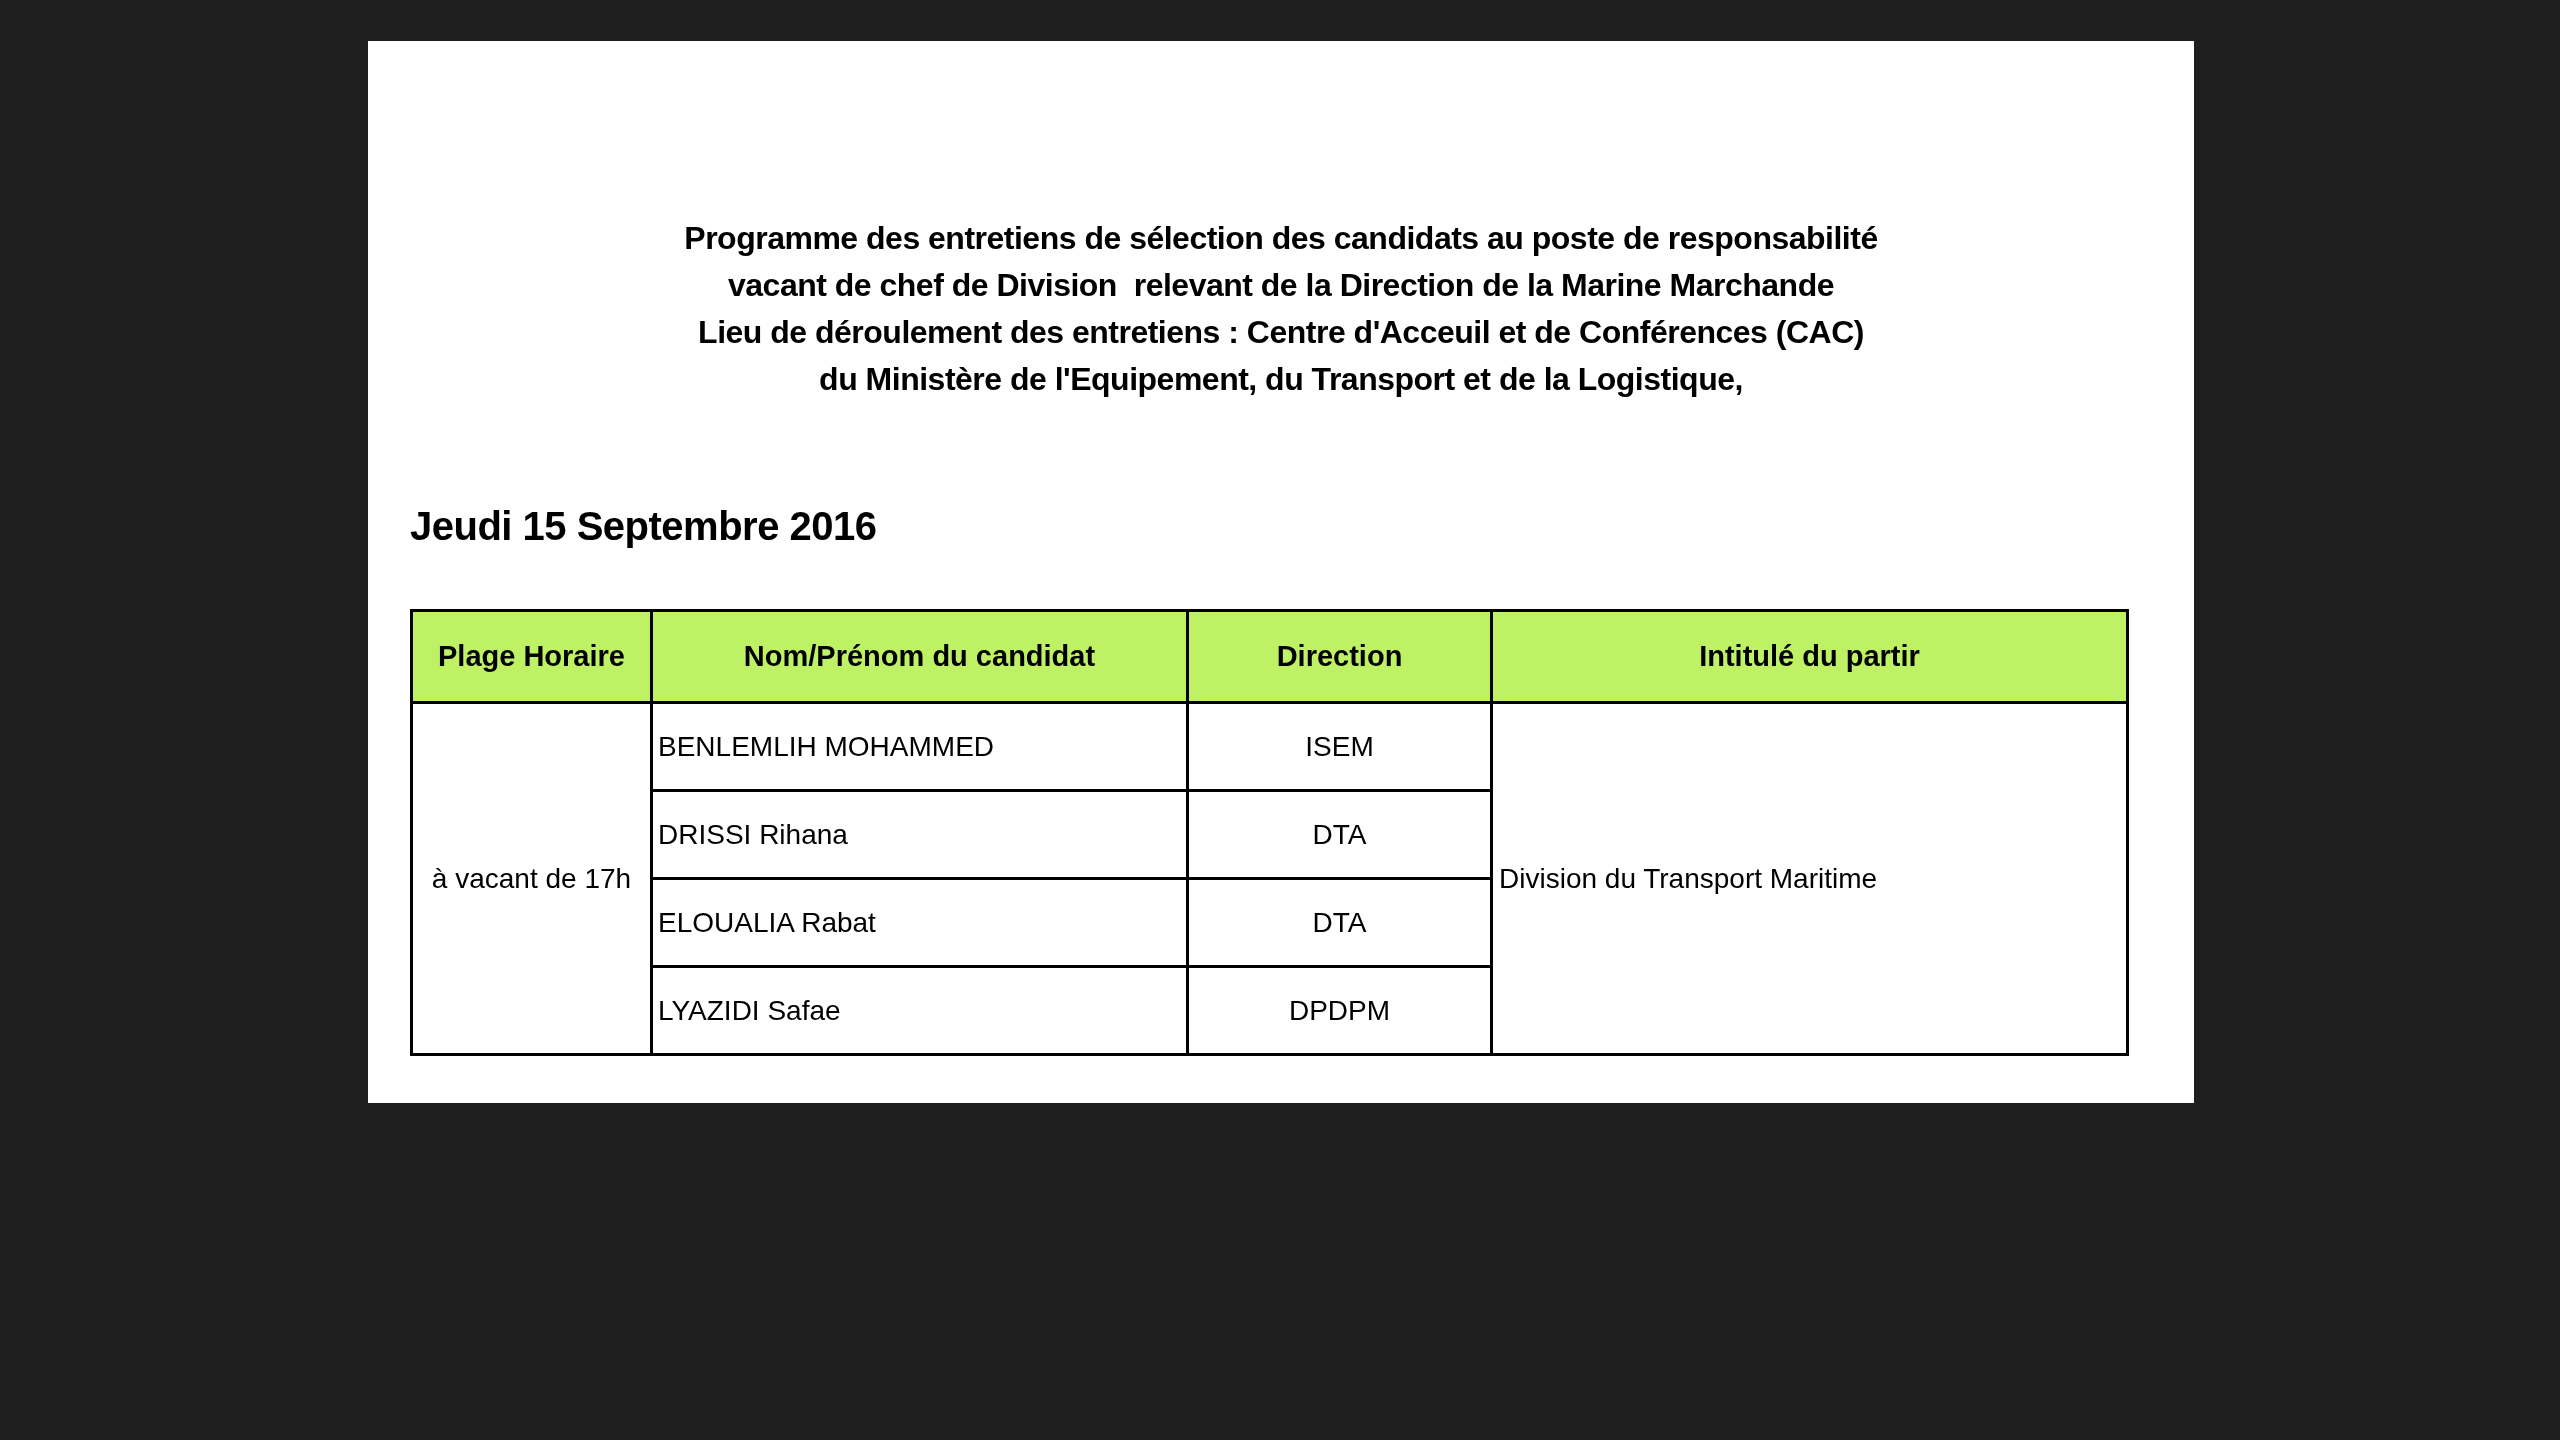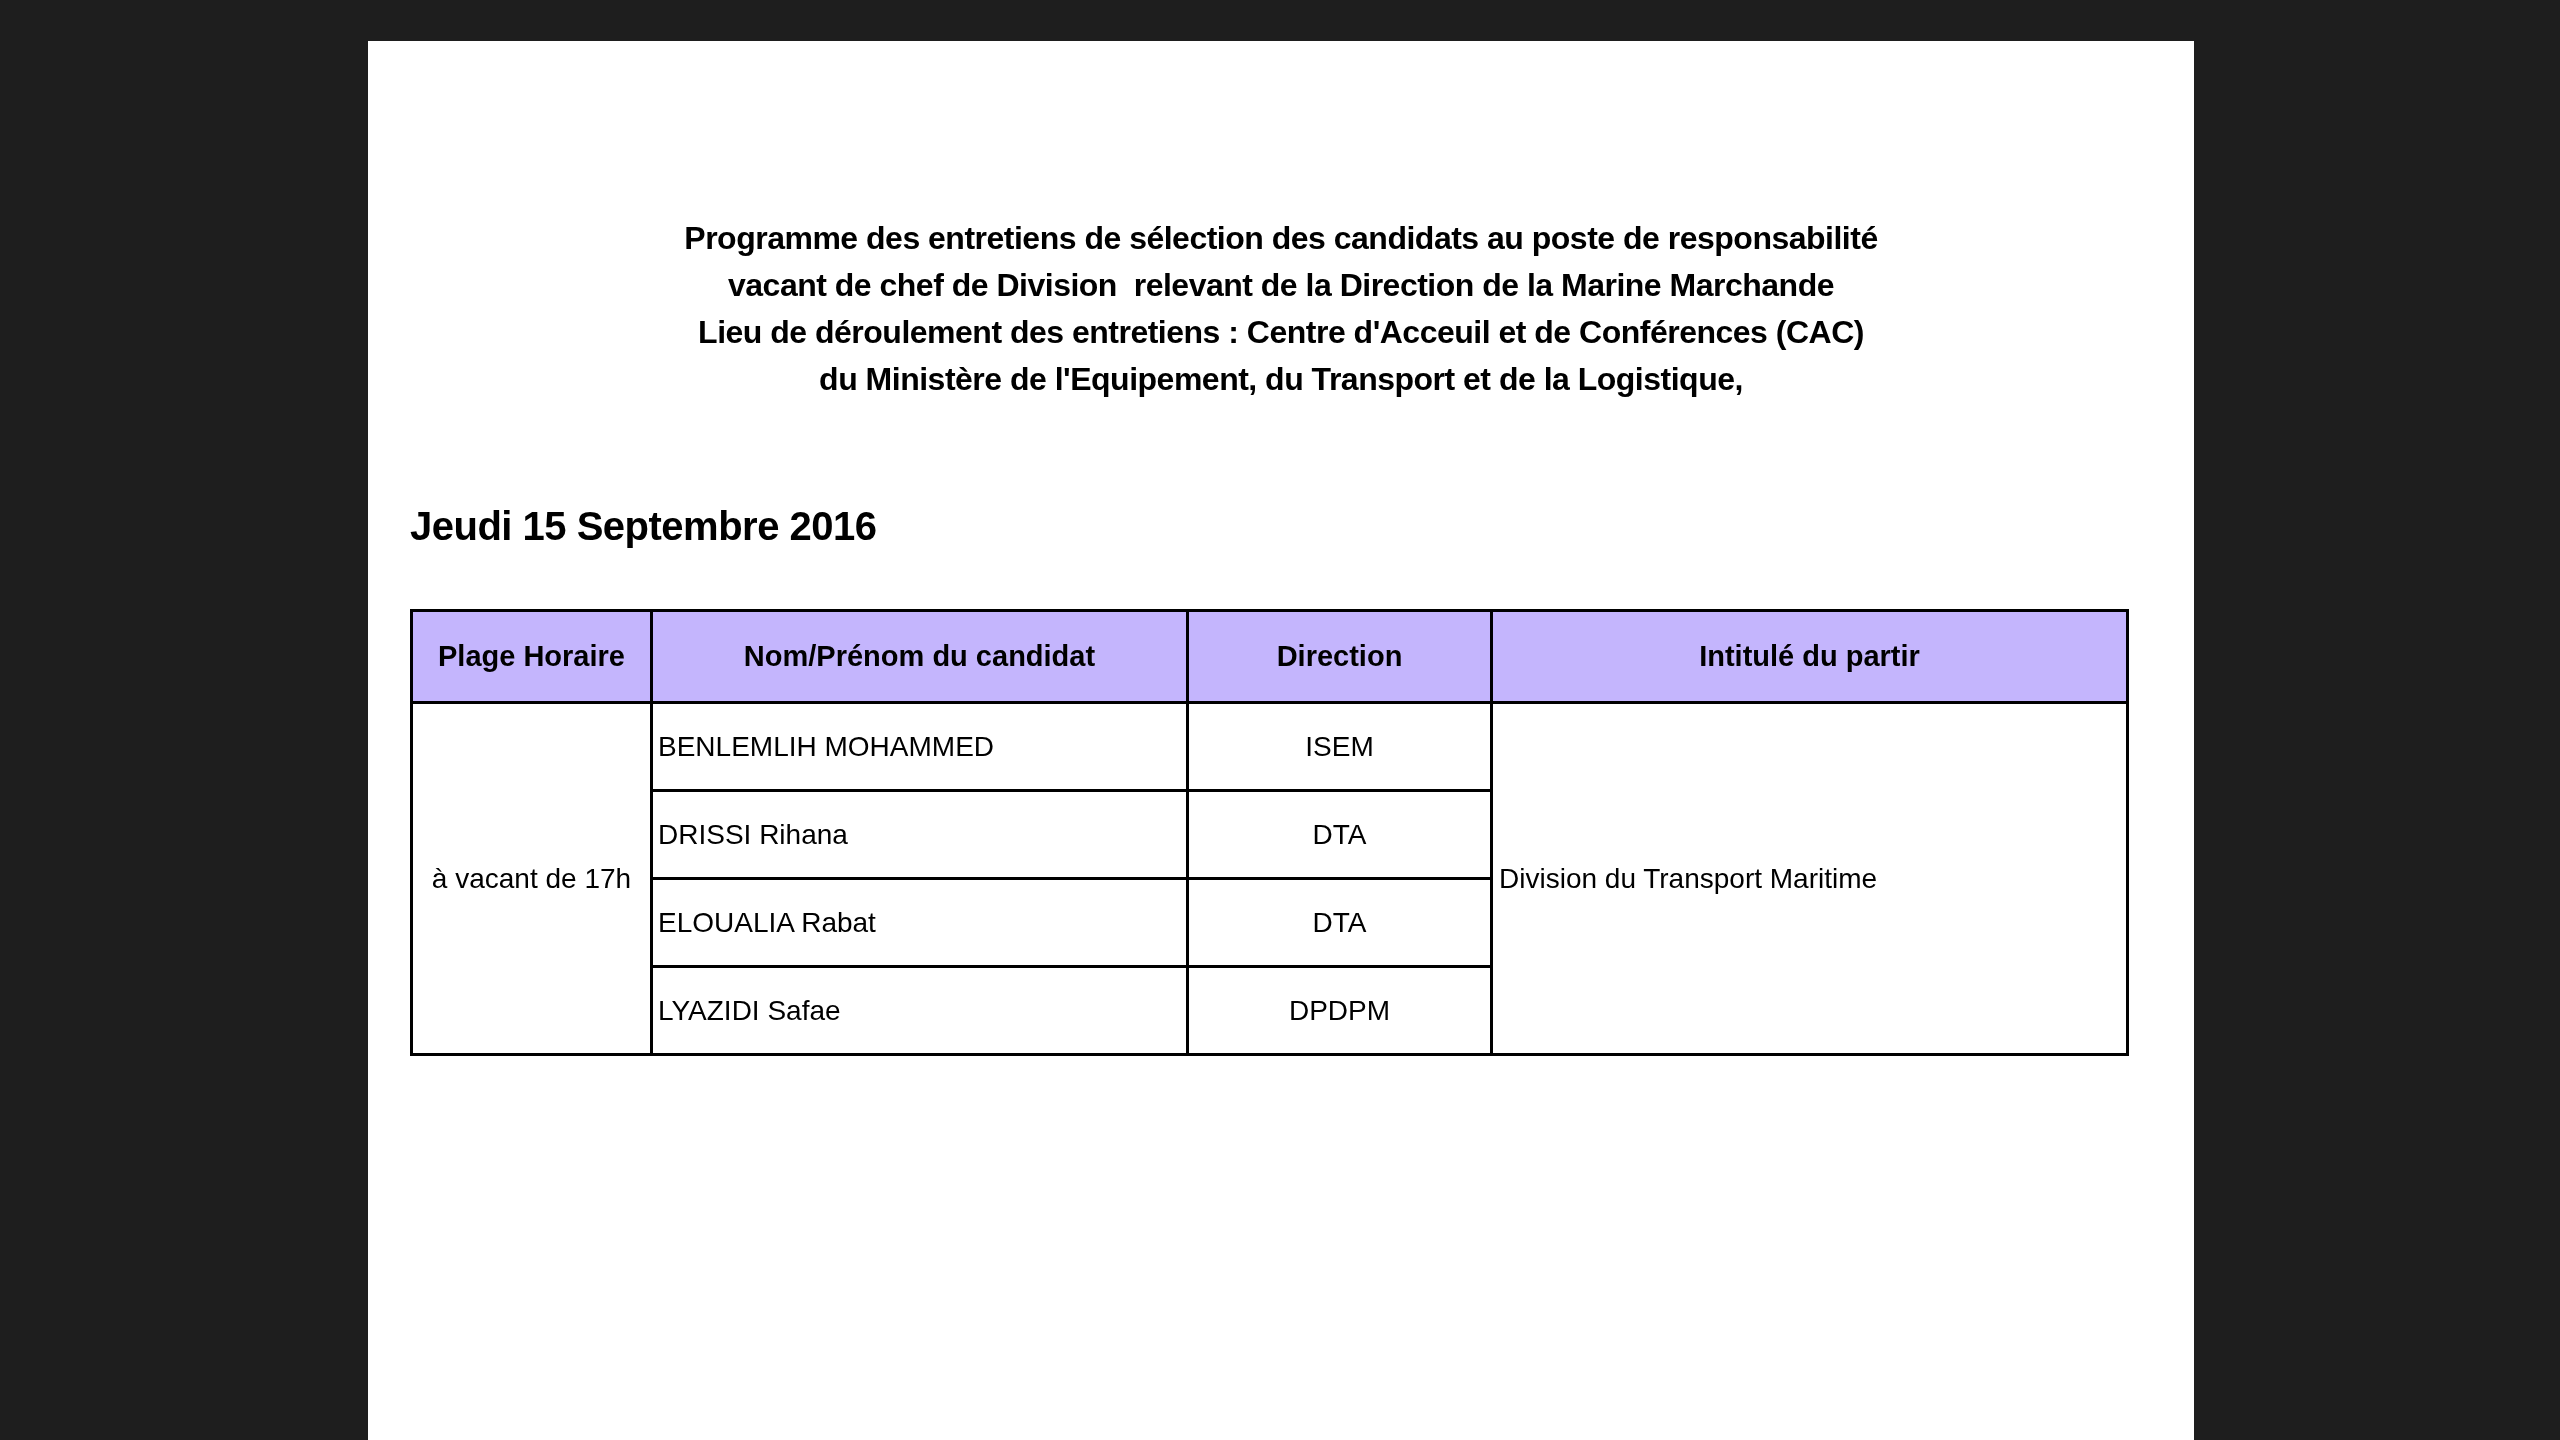--- a/index.html
+++ b/index.html
@@ -15,21 +15,21 @@
     position: relative;
     width: 2560px;
     height: 1440px;
     background: #1e1e1e;
   }
   .page {
     position: absolute;
     left: 368px;
     top: 41px;
     width: 1826px;
-    height: 1399px;
+    height: 1062px;
     background: #ffffff;
     color: #000000;
   }
   .title-block {
     position: absolute;
     left: 0;
     right: 0;
     top: 174px;
     text-align: center;
   }
@@ -56,21 +56,21 @@
     border-collapse: collapse;
     table-layout: fixed;
   }
   .doc-table th, .doc-table td {
     border: 3px solid #000000;
     font-size: 28px;
     overflow: hidden;
   }
   .doc-table th {
     height: 87px;
-    background: #c4b5fd;
+    background: #bef264;
     font-weight: bold;
     text-align: center;
     font-size: 29px;
   }
   .doc-table tr.body-row {
     height: 88px;
   }
   td.cell-time {
     text-align: center;
     vertical-align: middle;

